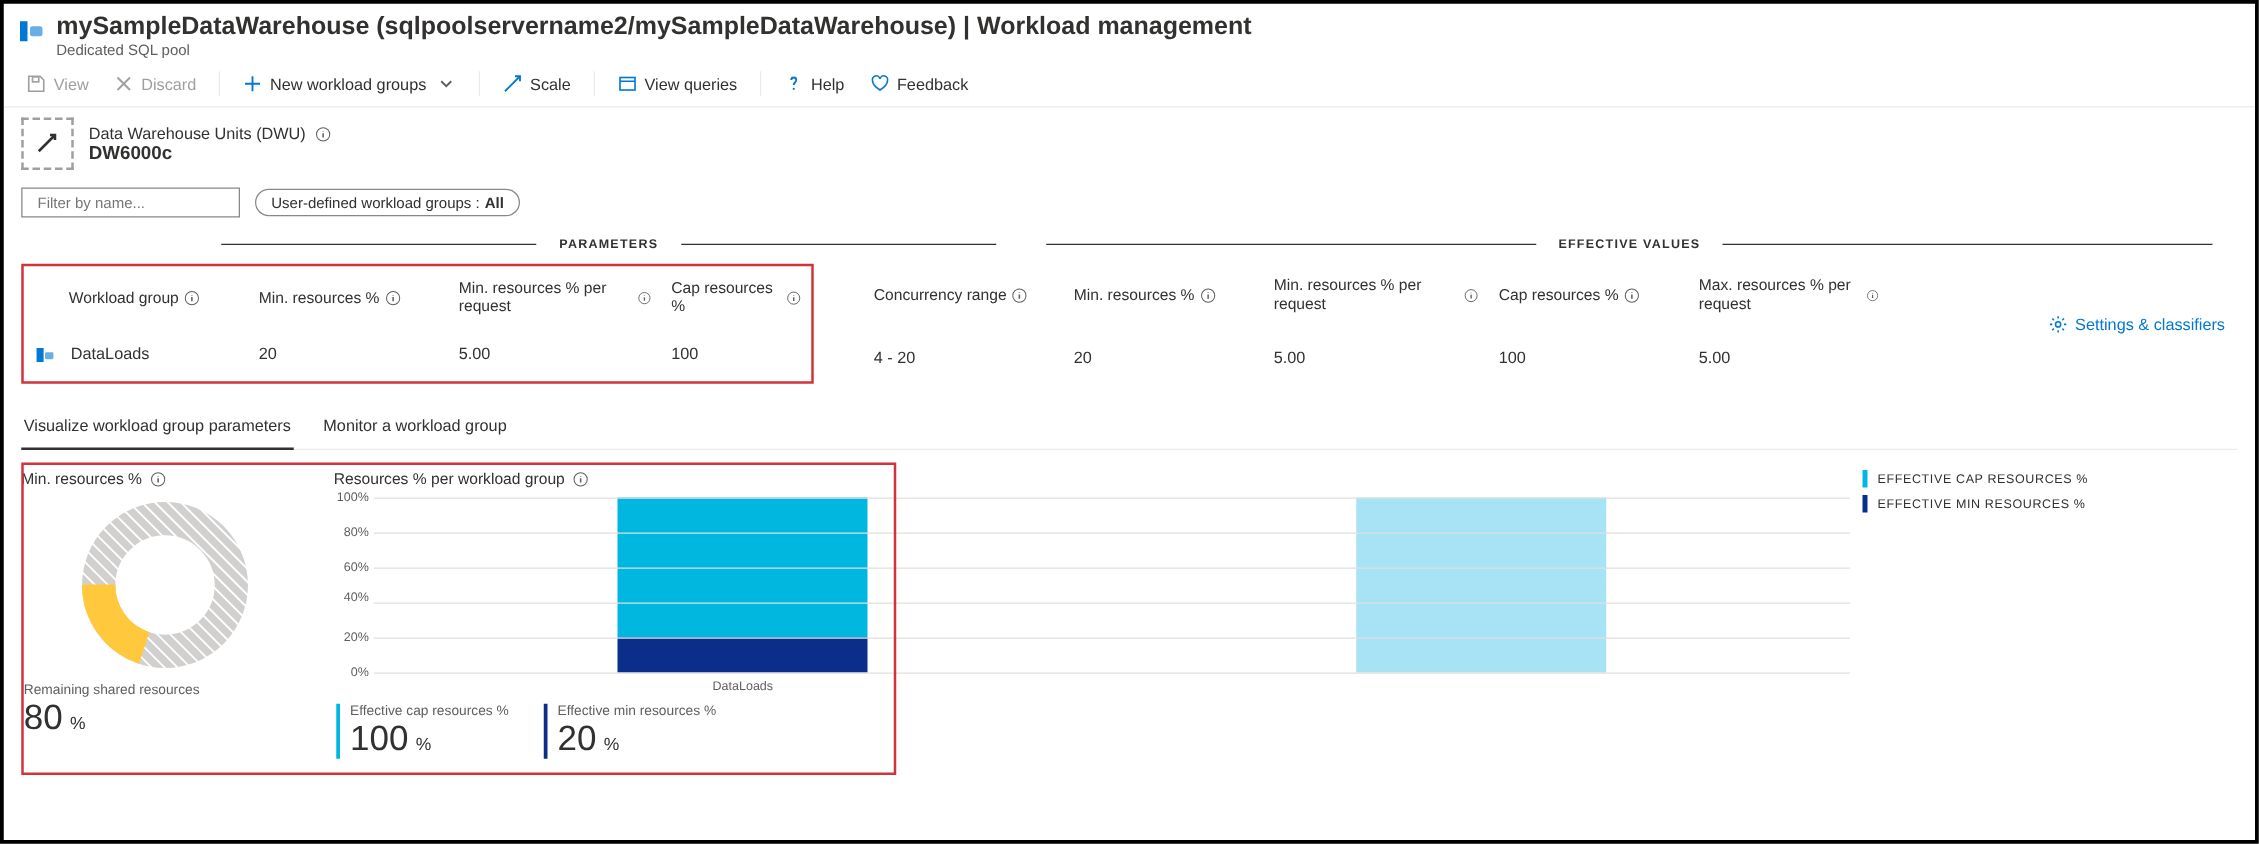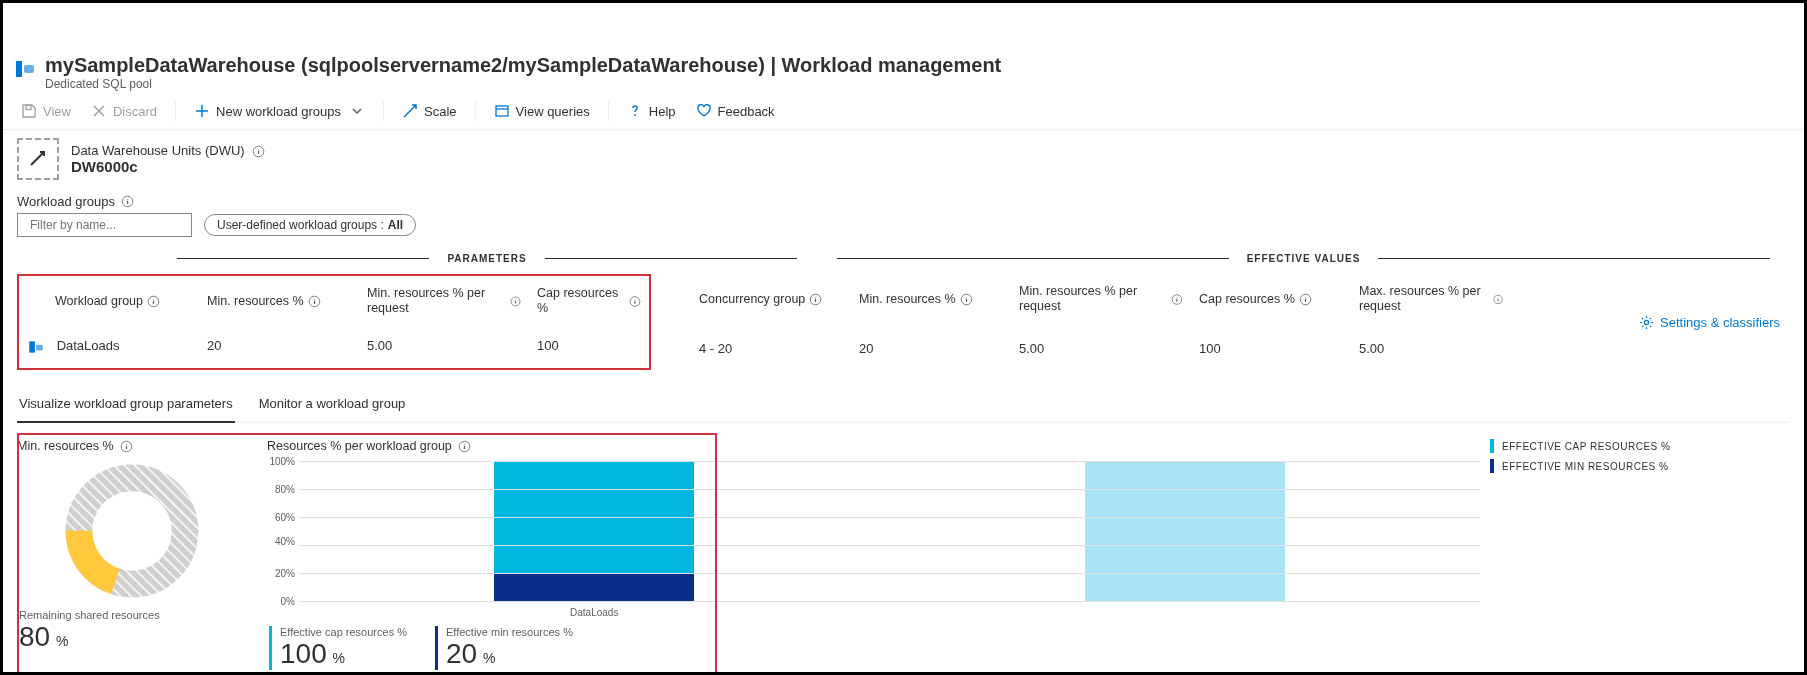--- a/index.html
+++ b/index.html
@@ -7,21 +7,21 @@
     margin: 0;
     font-family: "Segoe UI", -apple-system, BlinkMacSystemFont, sans-serif;
     font-size: 13px;
     color: #323130;
     background: #fff;
     border: 3px solid #000;
     width: 1807px;
     height: 675px;
     overflow: hidden;
   }
-  .header-bar { display:flex; align-items:flex-start; padding:6px 10px 2px 10px;margin-top:44px; }
+  .header-bar { display:flex; align-items:flex-start; padding:6px 10px 2px 10px; }
   .header-icon { width:24px; height:24px; margin-right:8px; margin-top:4px; }
   .header-icon svg { width:24px; height:24px; }
   .page-title { font-size:20px; font-weight:600; color:#323130; line-height:24px; }
   .page-subtitle { font-size:12px; color:#605e5c; margin-top:0px; }
   .toolbar {
     display:flex; align-items:center; gap:4px;
     padding: 6px 10px;
     border-bottom:1px solid #edebe9;
     font-size:13px;
   }
@@ -190,27 +190,20 @@
         <span>Data Warehouse Units (DWU)</span>
         <svg class="info-ic" style="display:inline;vertical-align:middle;margin-left:4px" viewBox="0 0 16 16">
             <circle cx="8" cy="8" r="6.5" fill="none" stroke="#605e5c"></circle>
             <path d="M8 7v4M8 5v.5" stroke="#605e5c" stroke-width="1.5"></path>
           </svg>
       </div>
       <div class="dwu-value">DW6000c</div>
     </div>
   </div>
 
-  <div class="wg-label">
-    <span>Workload groups</span>
-    <svg class="info-ic" viewBox="0 0 16 16">
-        <circle cx="8" cy="8" r="6.5" fill="none" stroke="#605e5c"></circle>
-        <path d="M8 7v4M8 5v.5" stroke="#605e5c" stroke-width="1.5"></path>
-      </svg>
-  </div>
   <div class="wg-row">
     <div class="wg-filter">
       <svg width="12" height="12" viewBox="0 0 16 16">
           <circle cx="7" cy="7" r="4.5" fill="none" stroke="#605e5c" stroke-width="1.3"></circle>
           <path d="M11 11l3 3" stroke="#605e5c" stroke-width="1.3"></path>
         </svg>
       <input placeholder="Filter by name..." style="">
     </div>
     <div class="pill">
       <span>User-defined workload groups : </span>
@@ -274,21 +267,21 @@
           <span>DataLoads</span>
         </div>
         <div class="td">20</div>
         <div class="td">5.00</div>
         <div class="td">100</div>
       </div>
     </div>
 
     <div class="tbl eff">
       <div class="th">
-          <span>Concurrency group</span>
+          <span>Concurrency range</span>
           <svg class="info-ic" viewBox="0 0 16 16">
             <circle cx="8" cy="8" r="6.5" fill="none" stroke="#605e5c"></circle>
             <path d="M8 7v4M8 5v.5" stroke="#605e5c" stroke-width="1.5"></path>
           </svg>
         </div>
       <div class="th">
           <span>Min. resources %</span>
           <svg class="info-ic" viewBox="0 0 16 16">
             <circle cx="8" cy="8" r="6.5" fill="none" stroke="#605e5c"></circle>
             <path d="M8 7v4M8 5v.5" stroke="#605e5c" stroke-width="1.5"></path>

